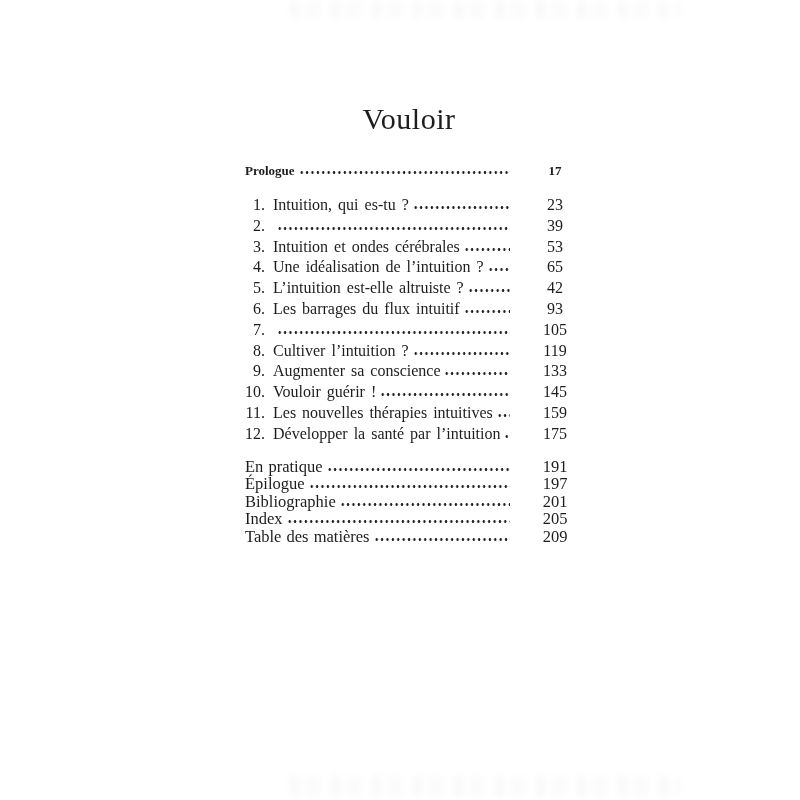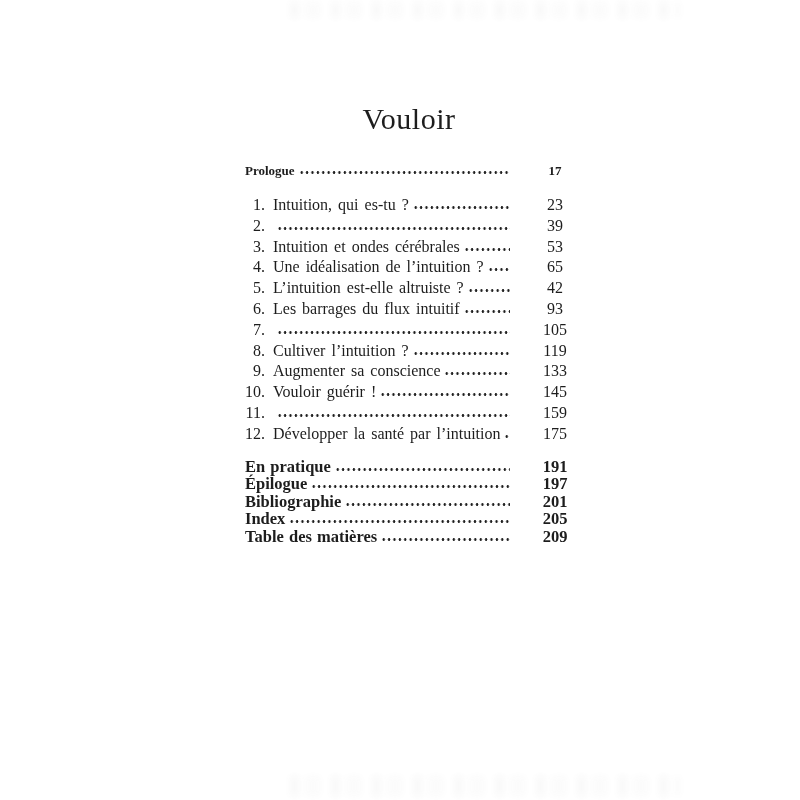--- a/index.html
+++ b/index.html
@@ -82,21 +82,21 @@
   .chapters .num {
     flex: 0 0 20px;
     text-align: right;
     margin-right: 8px;
   }
 
   .back-matter { margin-top: 11px; }
   .back-matter .row {
     height: 17.6px;
     font-size: 16.5px;
-    font-weight: bold;
+    font-weight: normal;
     word-spacing: 1px;
   }
 </style>
 </head>
 <body>
 
 <div class="ghost top"></div>
 <div class="ghost bottom"></div>
 
 <h1 class="page-title">Vouloir</h1>
@@ -163,20 +163,21 @@
       <span class="page">133</span>
     </div>
     <div class="row">
       <span class="num">10.</span>
       <span class="label">Vouloir guérir !</span>
       <span class="dots"></span>
       <span class="page">145</span>
     </div>
     <div class="row">
       <span class="num">11.</span>
+      <span class="label">Les nouvelles thérapies intuitives</span>
       <span class="dots"></span>
       <span class="page">159</span>
     </div>
     <div class="row">
       <span class="num">12.</span>
       <span class="label">Développer la santé par l’intuition</span>
       <span class="dots"></span>
       <span class="page">175</span>
     </div>
   </div>

